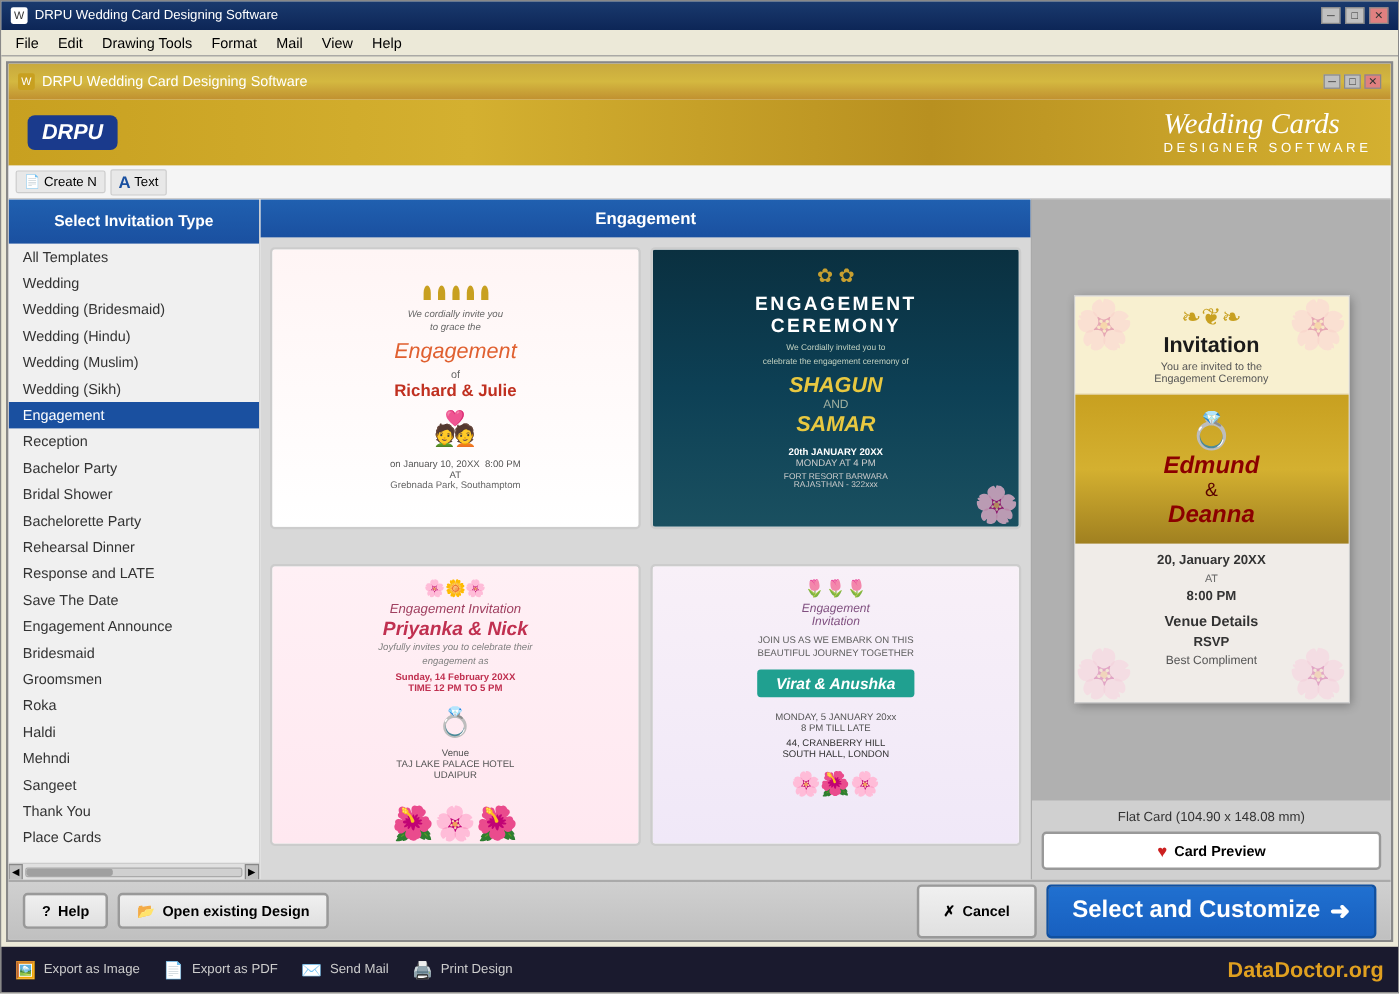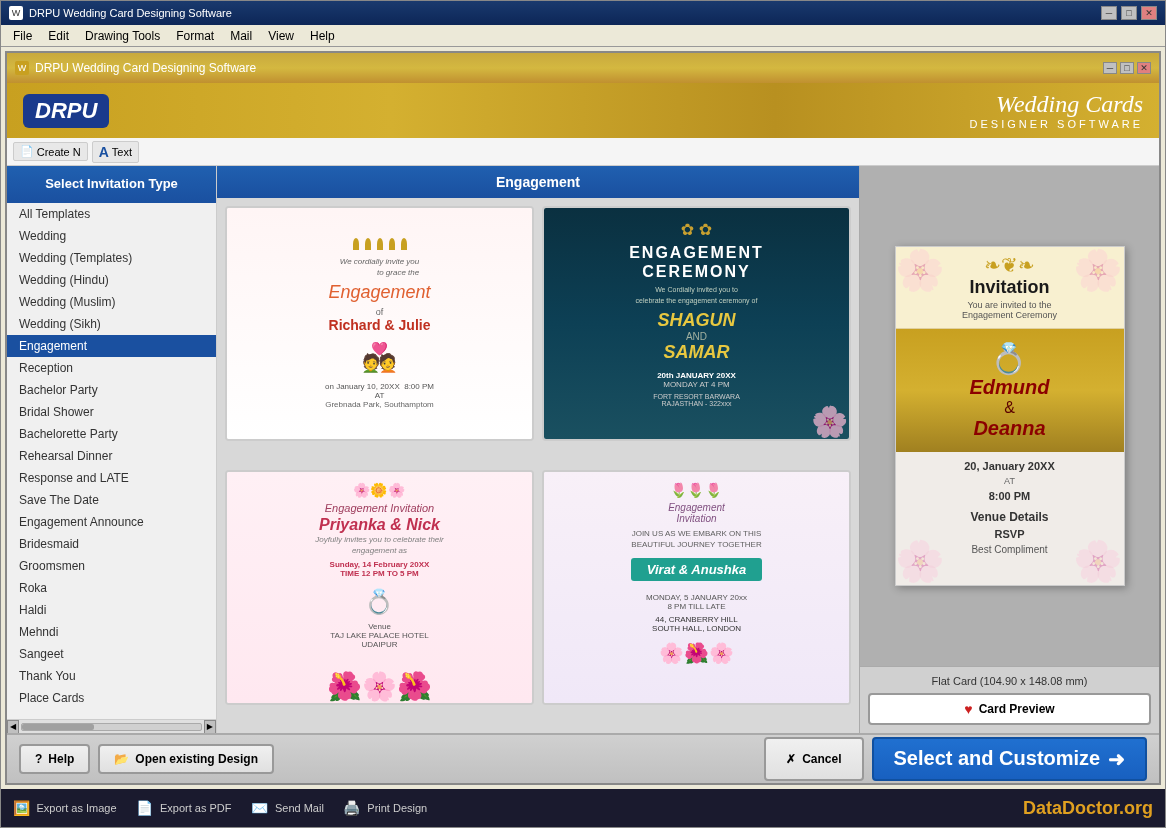--- a/index.html
+++ b/index.html
@@ -75,28 +75,28 @@
       height: 55px;
       display: flex;
       align-items: center;
       justify-content: space-between;
       padding: 0 16px;
     }
     .drpu-logo {
       background: #1a3a8c;
       color: white;
       font-weight: bold;
-      font-size: 22px;
+      font-size: 18px;
       padding: 4px 12px;
       border-radius: 6px;
       font-style: italic;
     }
     .brand-text {
       color: white;
-      text-align: right;
+      text-align: left;
     }
     .brand-text .wc { font-size: 24px; font-style: italic; font-family: Georgia, serif; }
     .brand-text .ds { font-size: 11px; letter-spacing: 3px; }
 
     
     .inner-toolbar {
       background: #f5f5f5;
       height: 28px;
       display: flex;
       align-items: center;
@@ -220,21 +220,21 @@
       flex-direction: column;
       align-items: center;
       justify-content: center;
       padding: 10px;
       font-size: 10px;
       text-align: center;
       position: relative;
     }
     .tpl1 .decor-top { display: flex; justify-content: center; gap: 6px; margin-bottom: 6px; }
     .tpl1 .decor-dot { width: 6px; height: 12px; background: #c8a020; border-radius: 50% 50% 0 0; }
-    .tpl1 .invite-text { font-size: 8px; color: #666; font-style: italic; line-height: 1.4; text-align: right; }
+    .tpl1 .invite-text { font-size: 8px; color: #666; font-style: italic; line-height: 1.4; }
     .tpl1 .eng-title { font-size: 18px; color: #e06030; font-style: italic; margin: 4px 0; }
     .tpl1 .of-text { font-size: 9px; color: #666; }
     .tpl1 .names { font-size: 14px; color: #c03020; font-weight: bold; }
     .tpl1 .date-text { font-size: 8px; color: #555; }
     .tpl1 .venue { font-size: 8px; color: #666; }
 
     
     .tpl2 {
       background: linear-gradient(to bottom, #0a3040, #0d4055, #1a5060);
       width: 100%;
@@ -577,21 +577,21 @@
 
     <div class="main-content">
 
       <div class="sidebar">
         <div class="sidebar-header">
           <span>Select Invitation Type</span>
         </div>
         <div class="sidebar-list">
           <div class="sidebar-item">All Templates</div>
           <div class="sidebar-item">Wedding</div>
-          <div class="sidebar-item">Wedding (Templates)</div>
+          <div class="sidebar-item">Wedding (Bridesmaid)</div>
           <div class="sidebar-item">Wedding (Hindu)</div>
           <div class="sidebar-item">Wedding (Muslim)</div>
           <div class="sidebar-item">Wedding (Sikh)</div>
           <div class="sidebar-item active">Engagement</div>
           <div class="sidebar-item">Reception</div>
           <div class="sidebar-item">Bachelor Party</div>
           <div class="sidebar-item">Bridal Shower</div>
           <div class="sidebar-item">Bachelorette Party</div>
           <div class="sidebar-item">Rehearsal Dinner</div>
           <div class="sidebar-item">Response and LATE</div>

